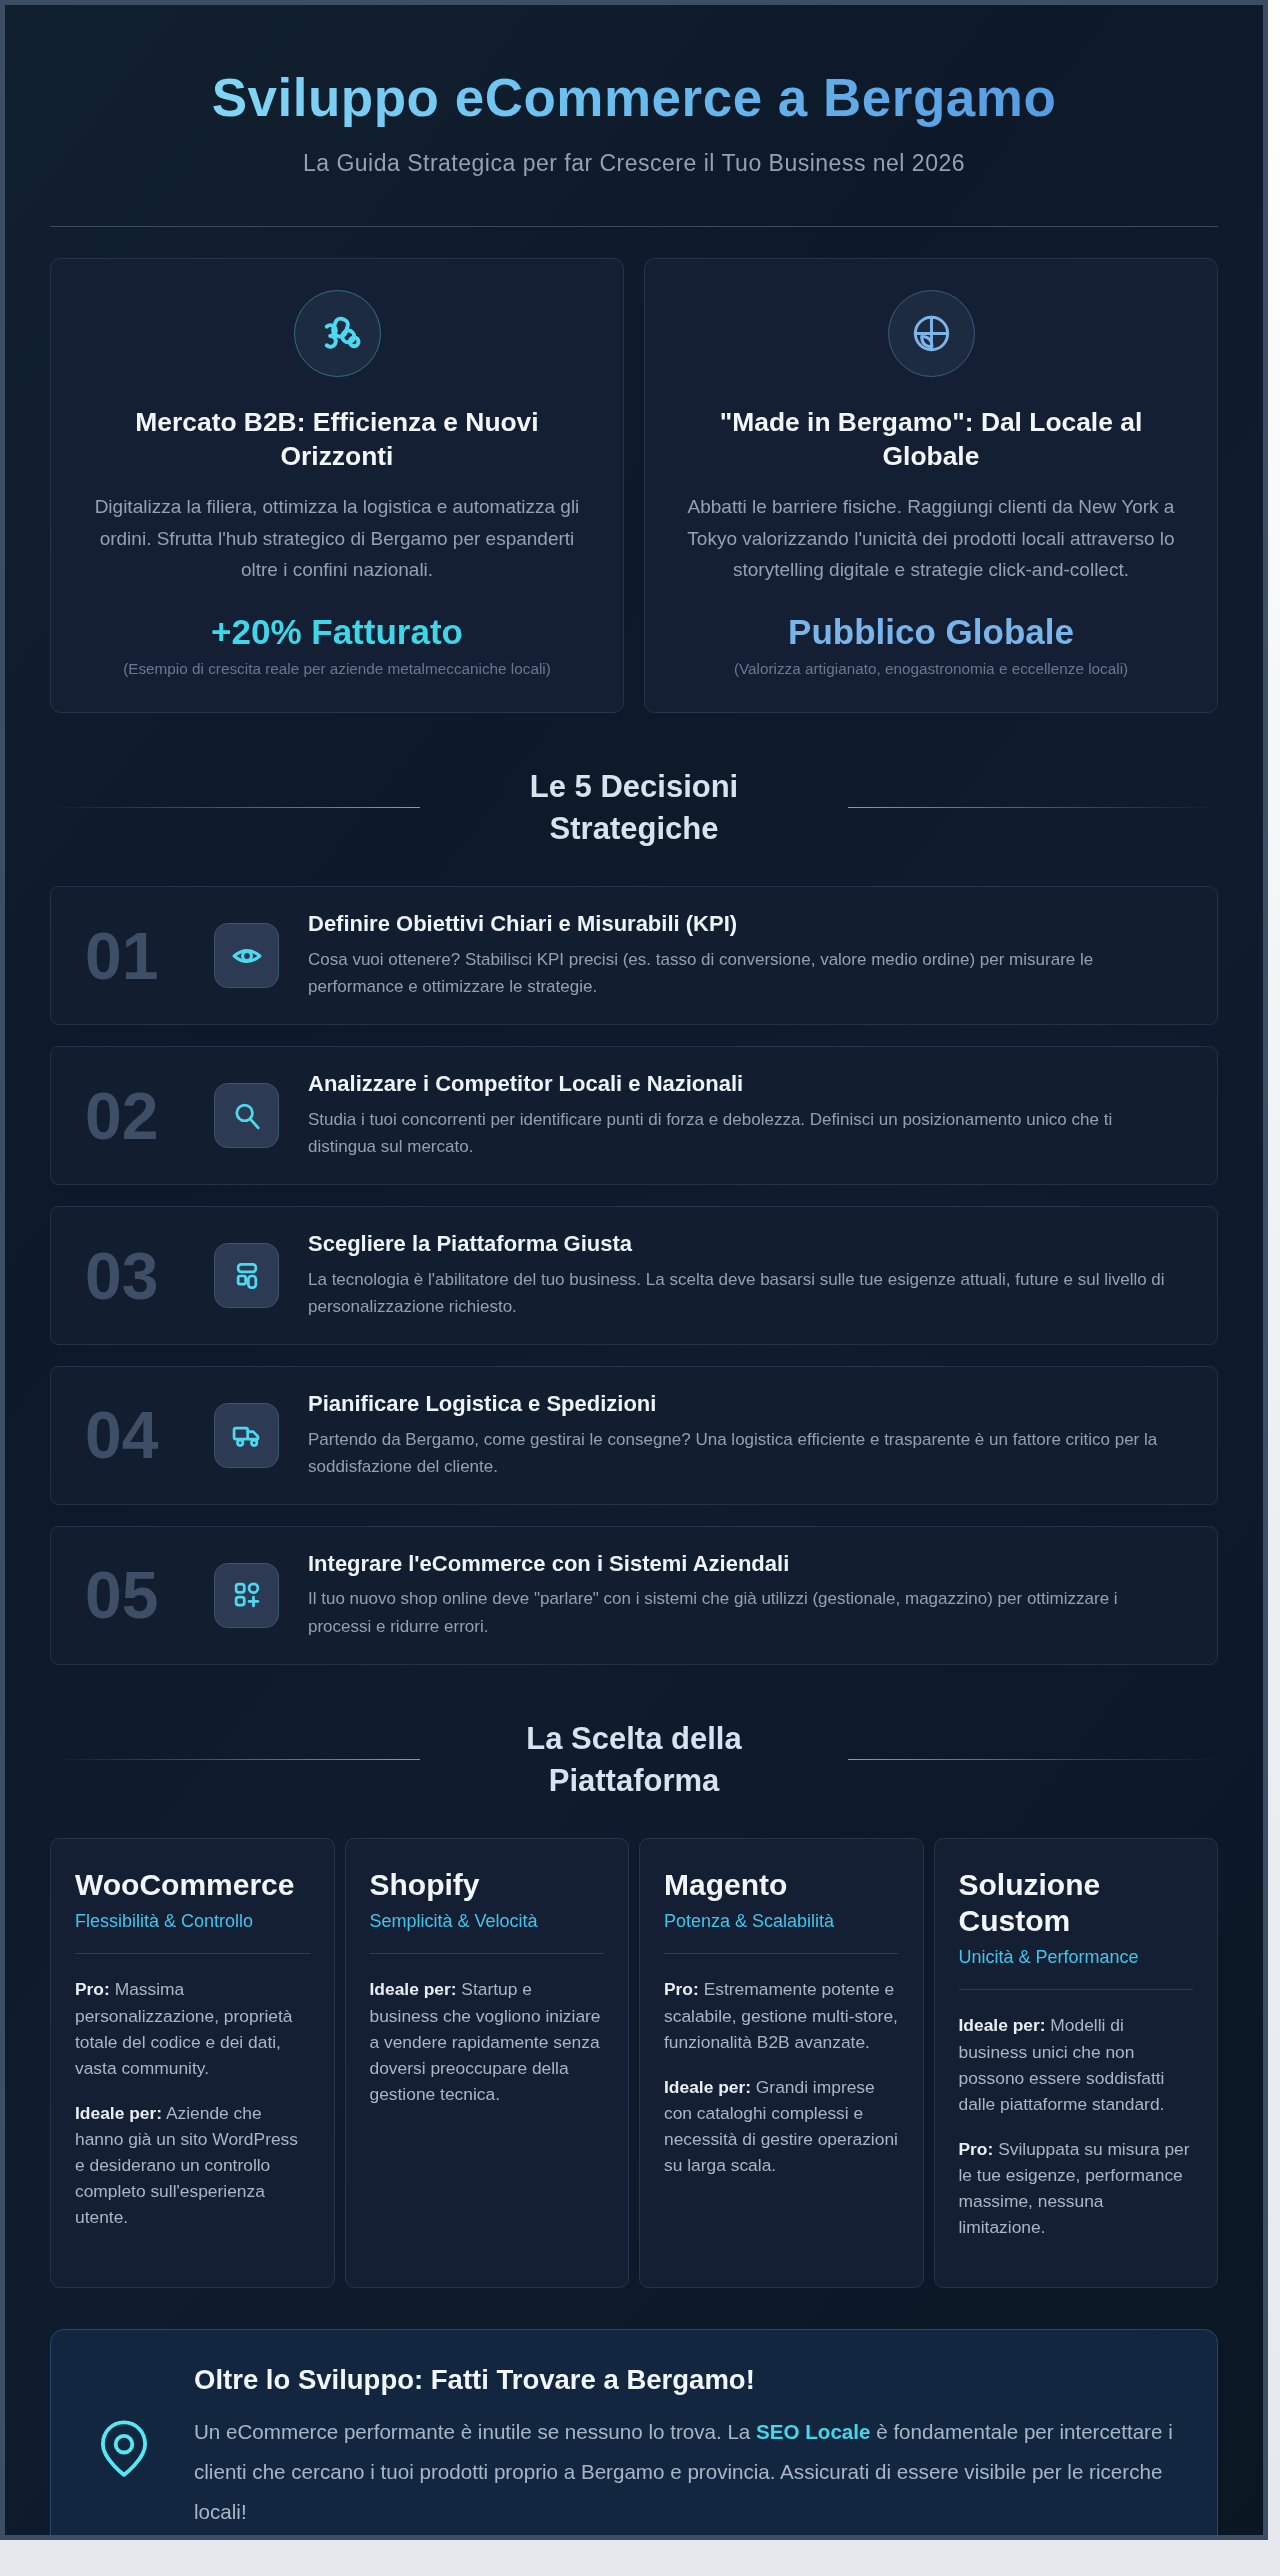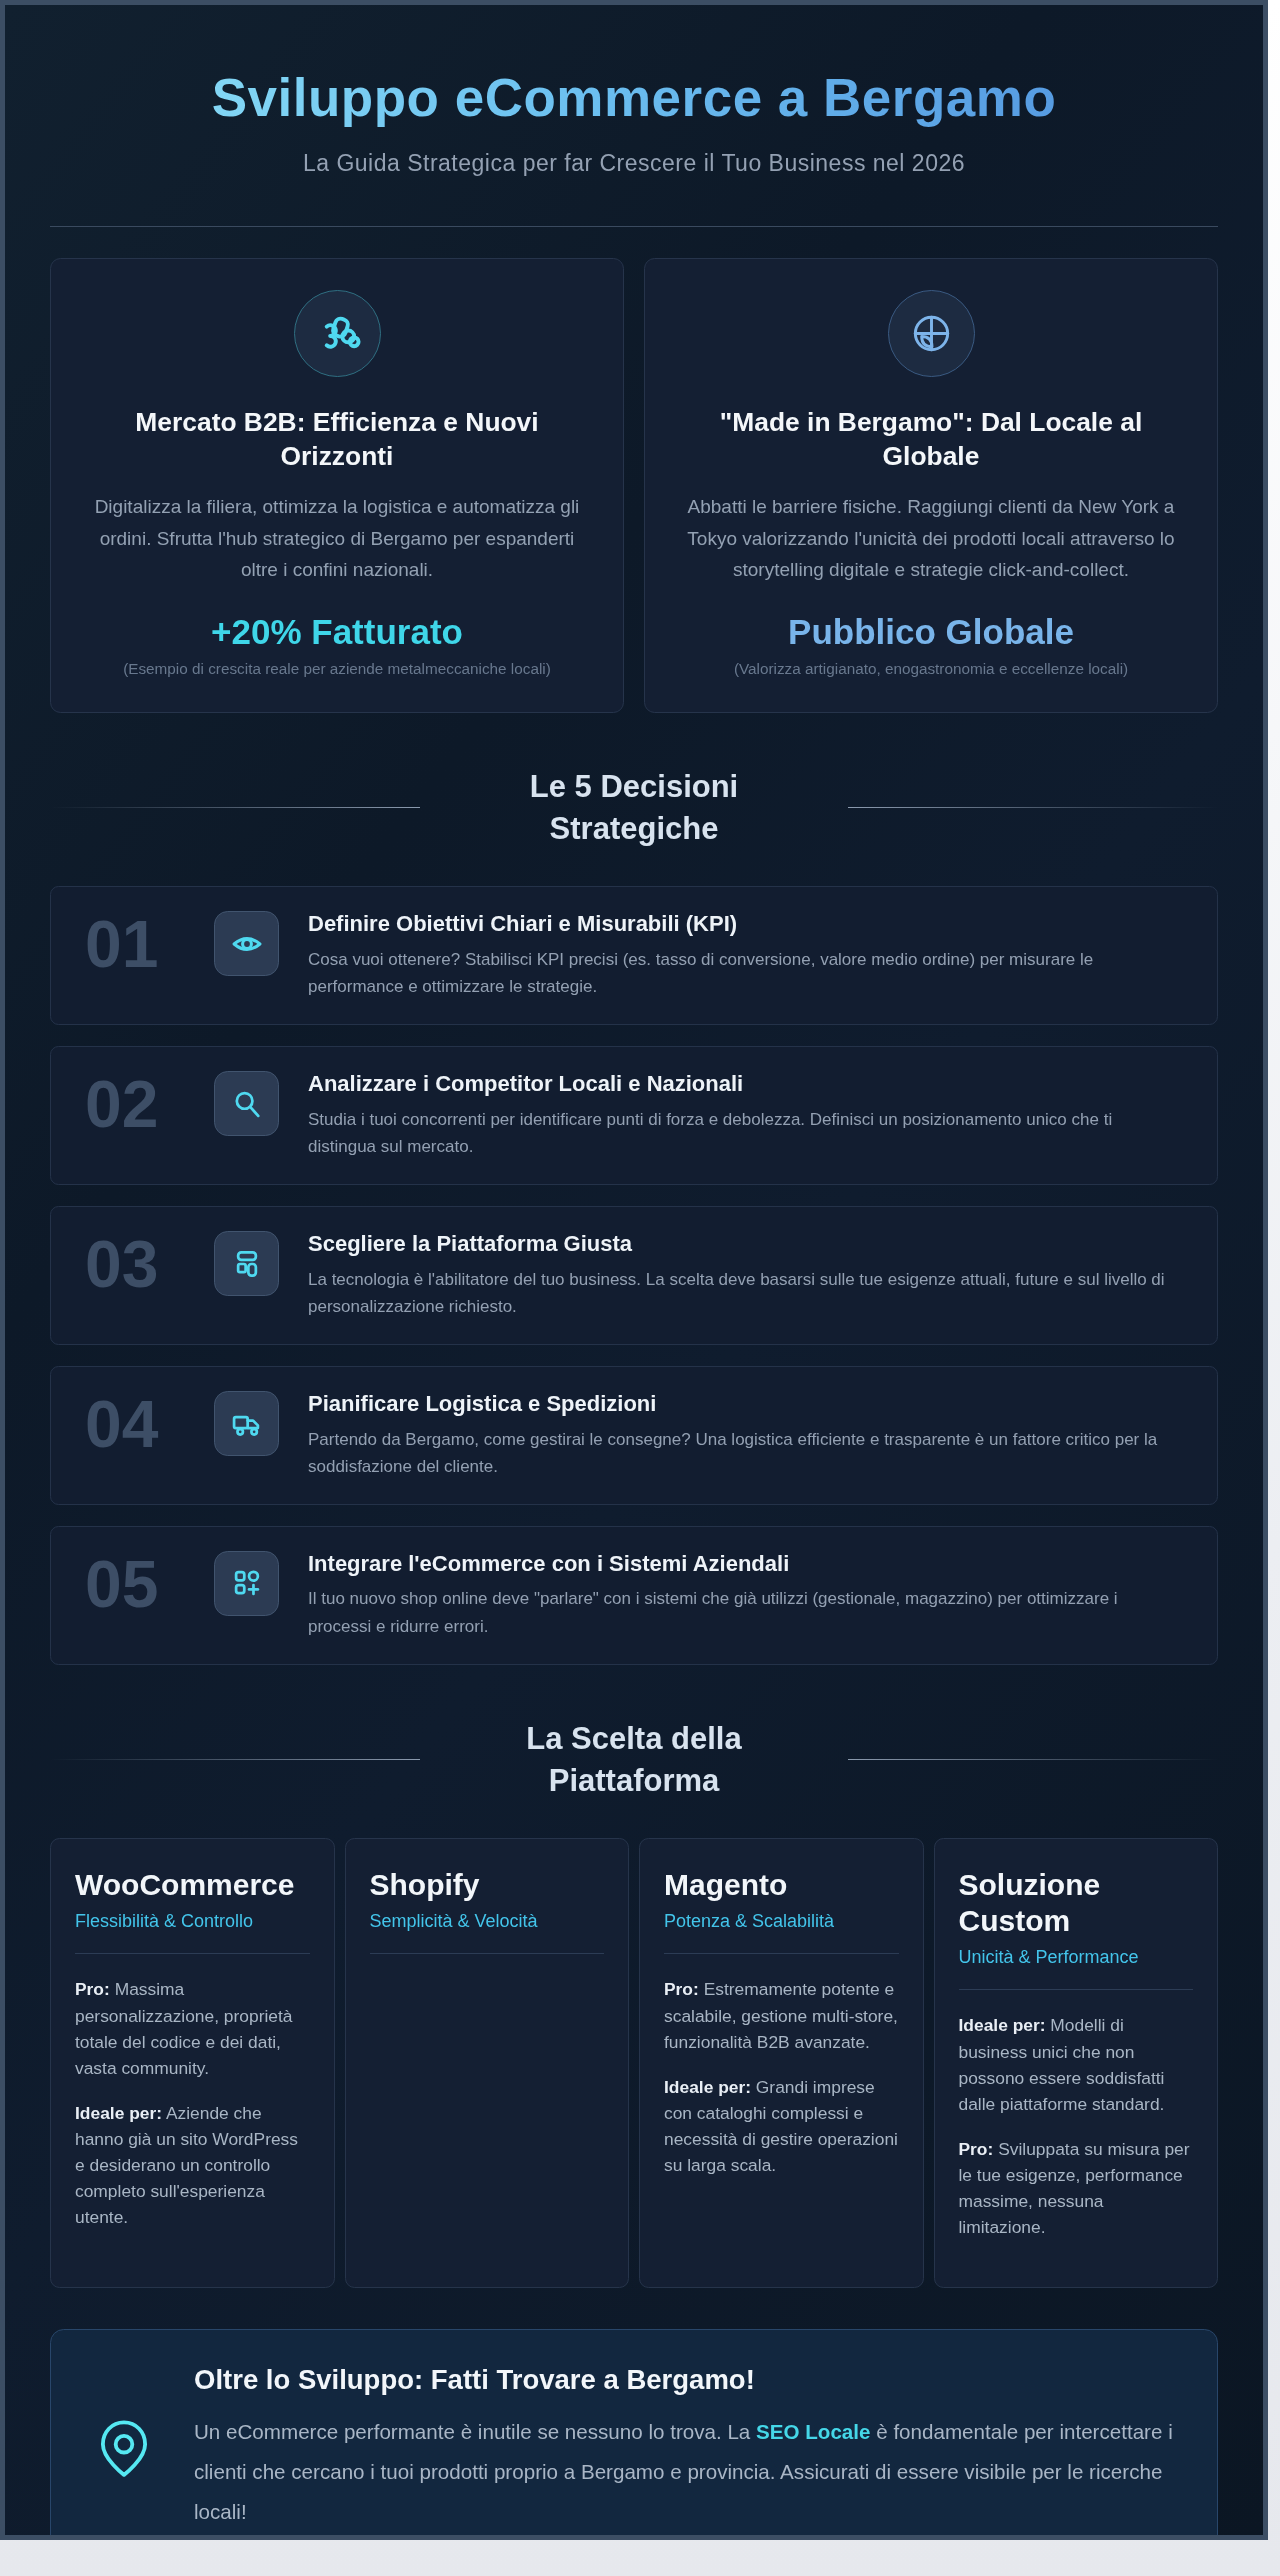--- a/index.html
+++ b/index.html
@@ -58,21 +58,21 @@
   .section-heading .line{flex:1;height:1.1px;}
   .line-l{background:linear-gradient(90deg,rgba(70,88,111,0),#8b9aae);}
   .line-r{background:linear-gradient(90deg,#8b9aae,rgba(70,88,111,0));}
   .section-heading .text{
     font-size:31px;font-weight:bold;color:#d8e3ef;text-align:center;
     line-height:1.35;max-width:370px;
   }
   
   .steps{display:flex;flex-direction:column;gap:21px;}
   .step-card{
-    display:flex;align-items:flex-start;gap:29px;
+    display:flex;align-items:center;gap:29px;
     background:#121d30;border:1.1px solid #243249;border-radius:8.5px;
     padding:24px 34px;
   }
   .step-number{
     flex:none;width:100px;font-size:66px;font-weight:bold;color:#3d4e66;line-height:1;
   }
   .step-icon{
     flex:none;width:63px;height:63px;border-radius:13.7px;
     background:#2c3b53;border:1.1px solid #41546e;
     display:flex;align-items:center;justify-content:center;
@@ -245,20 +245,21 @@
       <div class="ptag">Flessibilità &amp; Controllo</div>
       <hr class="pdivider">
       <p class="pbody"><strong>Pro:</strong> <span>Massima personalizzazione, proprietà totale del codice e dei dati, vasta community.</span></p>
       <p class="pbody"><strong>Ideale per:</strong> <span>Aziende che hanno già un sito WordPress e desiderano un controllo completo sull'esperienza utente.</span></p>
     </article>
 
     <article class="platform-card">
       <h3>Shopify</h3>
       <div class="ptag">Semplicità &amp; Velocità</div>
       <hr class="pdivider">
+      <p class="pbody"><strong>Ideale per:</strong> <span>Startup e business che vogliono iniziare a vendere rapidamente senza doversi preoccupare della gestione tecnica.</span></p>
     </article>
 
     <article class="platform-card">
       <h3>Magento</h3>
       <div class="ptag">Potenza &amp; Scalabilità</div>
       <hr class="pdivider">
       <p class="pbody"><strong>Pro:</strong> <span>Estremamente potente e scalabile, gestione multi-store, funzionalità B2B avanzate.</span></p>
       <p class="pbody"><strong>Ideale per:</strong> <span>Grandi imprese con cataloghi complessi e necessità di gestire operazioni su larga scala.</span></p>
     </article>
 

